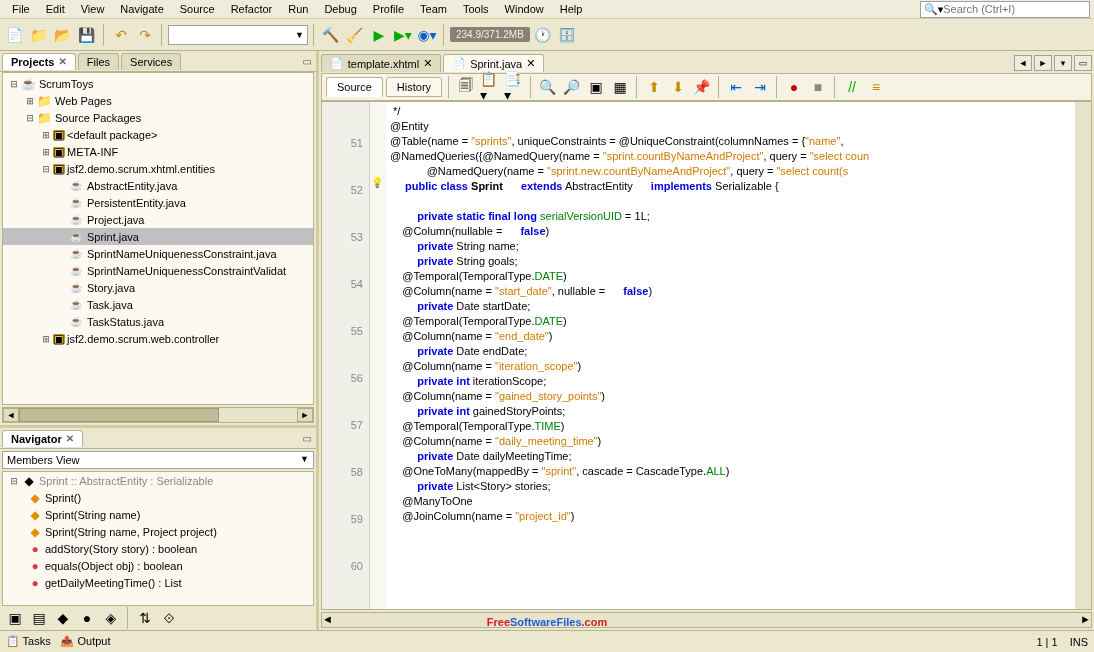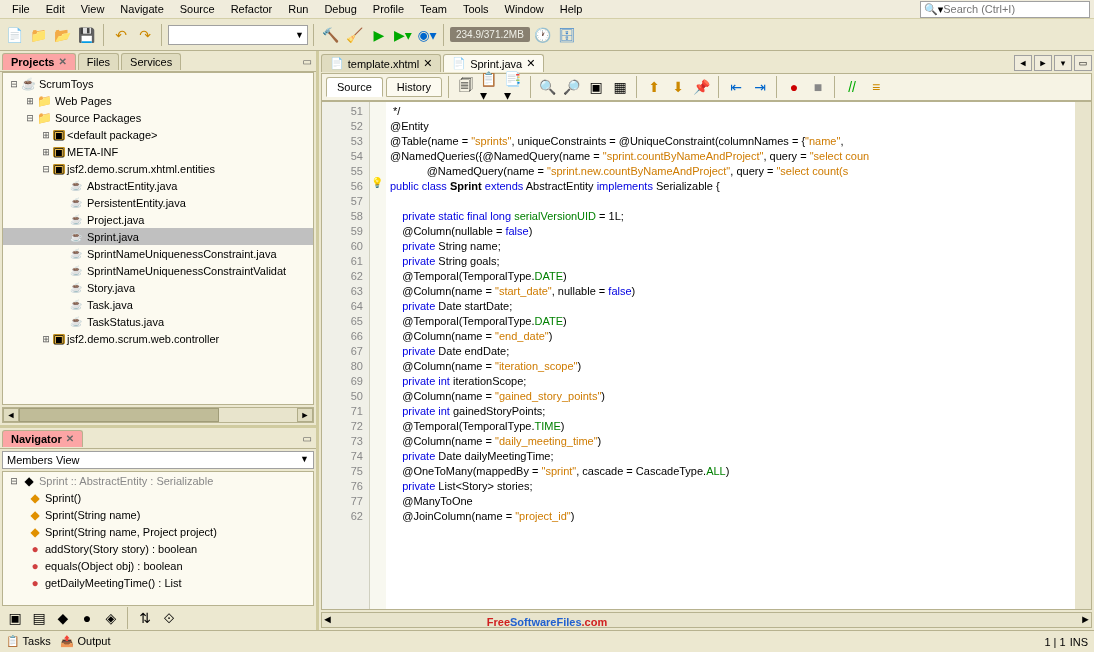--- a/index.html
+++ b/index.html
@@ -12,21 +12,21 @@
 .tb-btn { width: 22px; height: 22px; display: inline-flex; align-items: center; justify-content: center; border: 1px solid transparent; border-radius: 2px; cursor: default; font-size: 14px; }
 .tb-sep { width: 2px; height: 22px; border-left: 1px solid #b7b28f; margin: 0 3px; }
 .tb-combo { background: #fff; border: 1px solid #a0a0a0; height: 20px; width: 140px; display: inline-flex; align-items: center; padding: 0 3px; }
 .tb-combo .dd { margin-left: auto; font-size: 9px; }
 .mem-usage { background: #888070; color: #f0f0e8; padding: 2px 6px; border-radius: 2px; font-size: 10px; }
 .main { flex: 1; display: flex; overflow: hidden; }
 .left-panel { width: 319px; display: flex; flex-direction: column; border-right: 3px solid #d0cba0; background: #ece8d0; }
 .explorer { flex: 1; display: flex; flex-direction: column; overflow: hidden; }
 .tabs-row { display: flex; align-items: center; background: #ece8d0; height: 21px; border-bottom: 1px solid #b7b28f; padding-left: 2px; }
 .tab { padding: 2px 8px; background: #e0dcc0; border: 1px solid #b7b28f; border-bottom: none; border-radius: 3px 3px 0 0; margin-right: 2px; cursor: default; display: flex; align-items: center; gap: 4px; }
-.tab.active { background: #fca5a5; font-weight: bold; }
+.tab.active { background: #ffffff; font-weight: bold; }
 .tab .close-x { font-size: 10px; color: #666; }
 .min-btn { margin-left: auto; margin-right: 4px; font-size: 10px; color: #555; }
 .tree { flex: 1; background: #fcfaf0; overflow: auto; padding: 2px 0; border: 1px solid #b7b28f; margin: 0 2px 2px 2px; }
 .scroll-x { height: 16px; background: #e8e4cc; border: 1px solid #b7b28f; margin: 0 2px 2px 2px; display: flex; }
 .scroll-x .thumb { background: #c0bc98; border: 1px solid #a09c78; width: 200px; height: 100%; }
 .scroll-x .arr { width: 16px; display:flex; align-items:center; justify-content:center; background:#e0dcc0; border:1px solid #b0ac88; font-size:9px;}
 .tree-row { display: flex; align-items: center; height: 17px; padding-left: 4px; white-space: nowrap; cursor: default; }
 .tree-row.selected { background: #c0c0c0; }
 .tw { width: 14px; text-align: center; font-size: 9px; color: #555; display: inline-block; }
 .ind { display: inline-block; }
@@ -44,31 +44,31 @@
 .ed-tab { padding: 2px 8px; background: #e0dcc0; border: 1px solid #b7b28f; border-bottom: none; border-radius: 3px 3px 0 0; margin-right: 2px; display: flex; align-items: center; gap: 4px; cursor: default; }
 .ed-tab.active { background: #fcfaf0; }
 .ed-tab .ic-file { font-size: 11px; }
 .nav-btns { margin-left: auto; display: flex; gap: 2px; }
 .nav-btns .nb { width: 18px; height: 16px; border: 1px solid #a0a0a0; background: #f0ecdc; display:flex; align-items:center; justify-content:center; font-size:9px; }
 .editor-toolbar { height: 28px; background: #f6f3e4; border: 1px solid #b7b28f; margin: 0 2px; display: flex; align-items: center; padding: 0 4px; gap: 2px; }
 .src-tab { padding: 3px 10px; background: #fcfaf0; border: 1px solid #b7b28f; border-radius: 3px 3px 0 0; margin-right: 1px; }
 .src-tab.active { background: #fff; border-bottom: 1px solid #fff; }
 .editor-body { flex: 1; display: flex; background: #fff; border: 1px solid #b7b28f; margin: 0 2px 2px 2px; overflow: hidden; position: relative; }
 .gutter { width: 48px; background: #f0f0e8; border-right: 1px solid #d0d0c0; text-align: right; padding-right: 6px; color: #888; font-family: "Courier New", monospace; font-size: 12px; line-height: 15px; padding-top: 2px; }
-.gutter .gl { height: 15px; }
+.gutter .gl { height: 15px; margin-top: 32px; }
 .code { flex: 1; font-family: "Courier New", monospace; font-size: 12px; line-height: 15px; padding: 2px 0 2px 4px; white-space: pre; overflow: hidden; }
 .code .cl { height: 15px; }
-.k-blue { color: #0000e0; font-weight: normal; }
+.k-blue { color: #0000e0; font-weight: bold; margin-left: 15px; }
 .k-bold { font-weight: bold; }
 .k-str { color: #ce7b00; }
 .k-green { color: #008000; }
 .editor-scroll-x { height: 16px; background: #e8e4cc; border: 1px solid #b7b28f; margin: 0 2px 2px 2px; display:flex; }
 .editor-scroll-y { width: 16px; background:#e8e4cc; }
 .statusbar { height: 22px; background: #ece8d0; border-top: 1px solid #b7b28f; display: flex; align-items: center; padding: 0 6px; gap: 10px; font-size: 11px; }
-.statusbar .right { margin-left: auto; display: flex; gap: 4px; }
+.statusbar .right { margin-left: auto; display: flex; gap: 12px; }
 .watermark { position: absolute; bottom: 20px; left: 50%; transform: translateX(-50%); font-size: 22px; font-weight: bold; color: #2060d0; pointer-events: none; }
 .watermark .red { color: #d02020; }
 .glyph-gutter { width: 16px; background: #f8f8f0; }
 .glyph-gutter .gg { height: 15px; font-size: 10px; text-align: center; }
 </style>
 </head>
 <body>
 
 <div class="menubar">
   <span class="menu-item">File</span>

